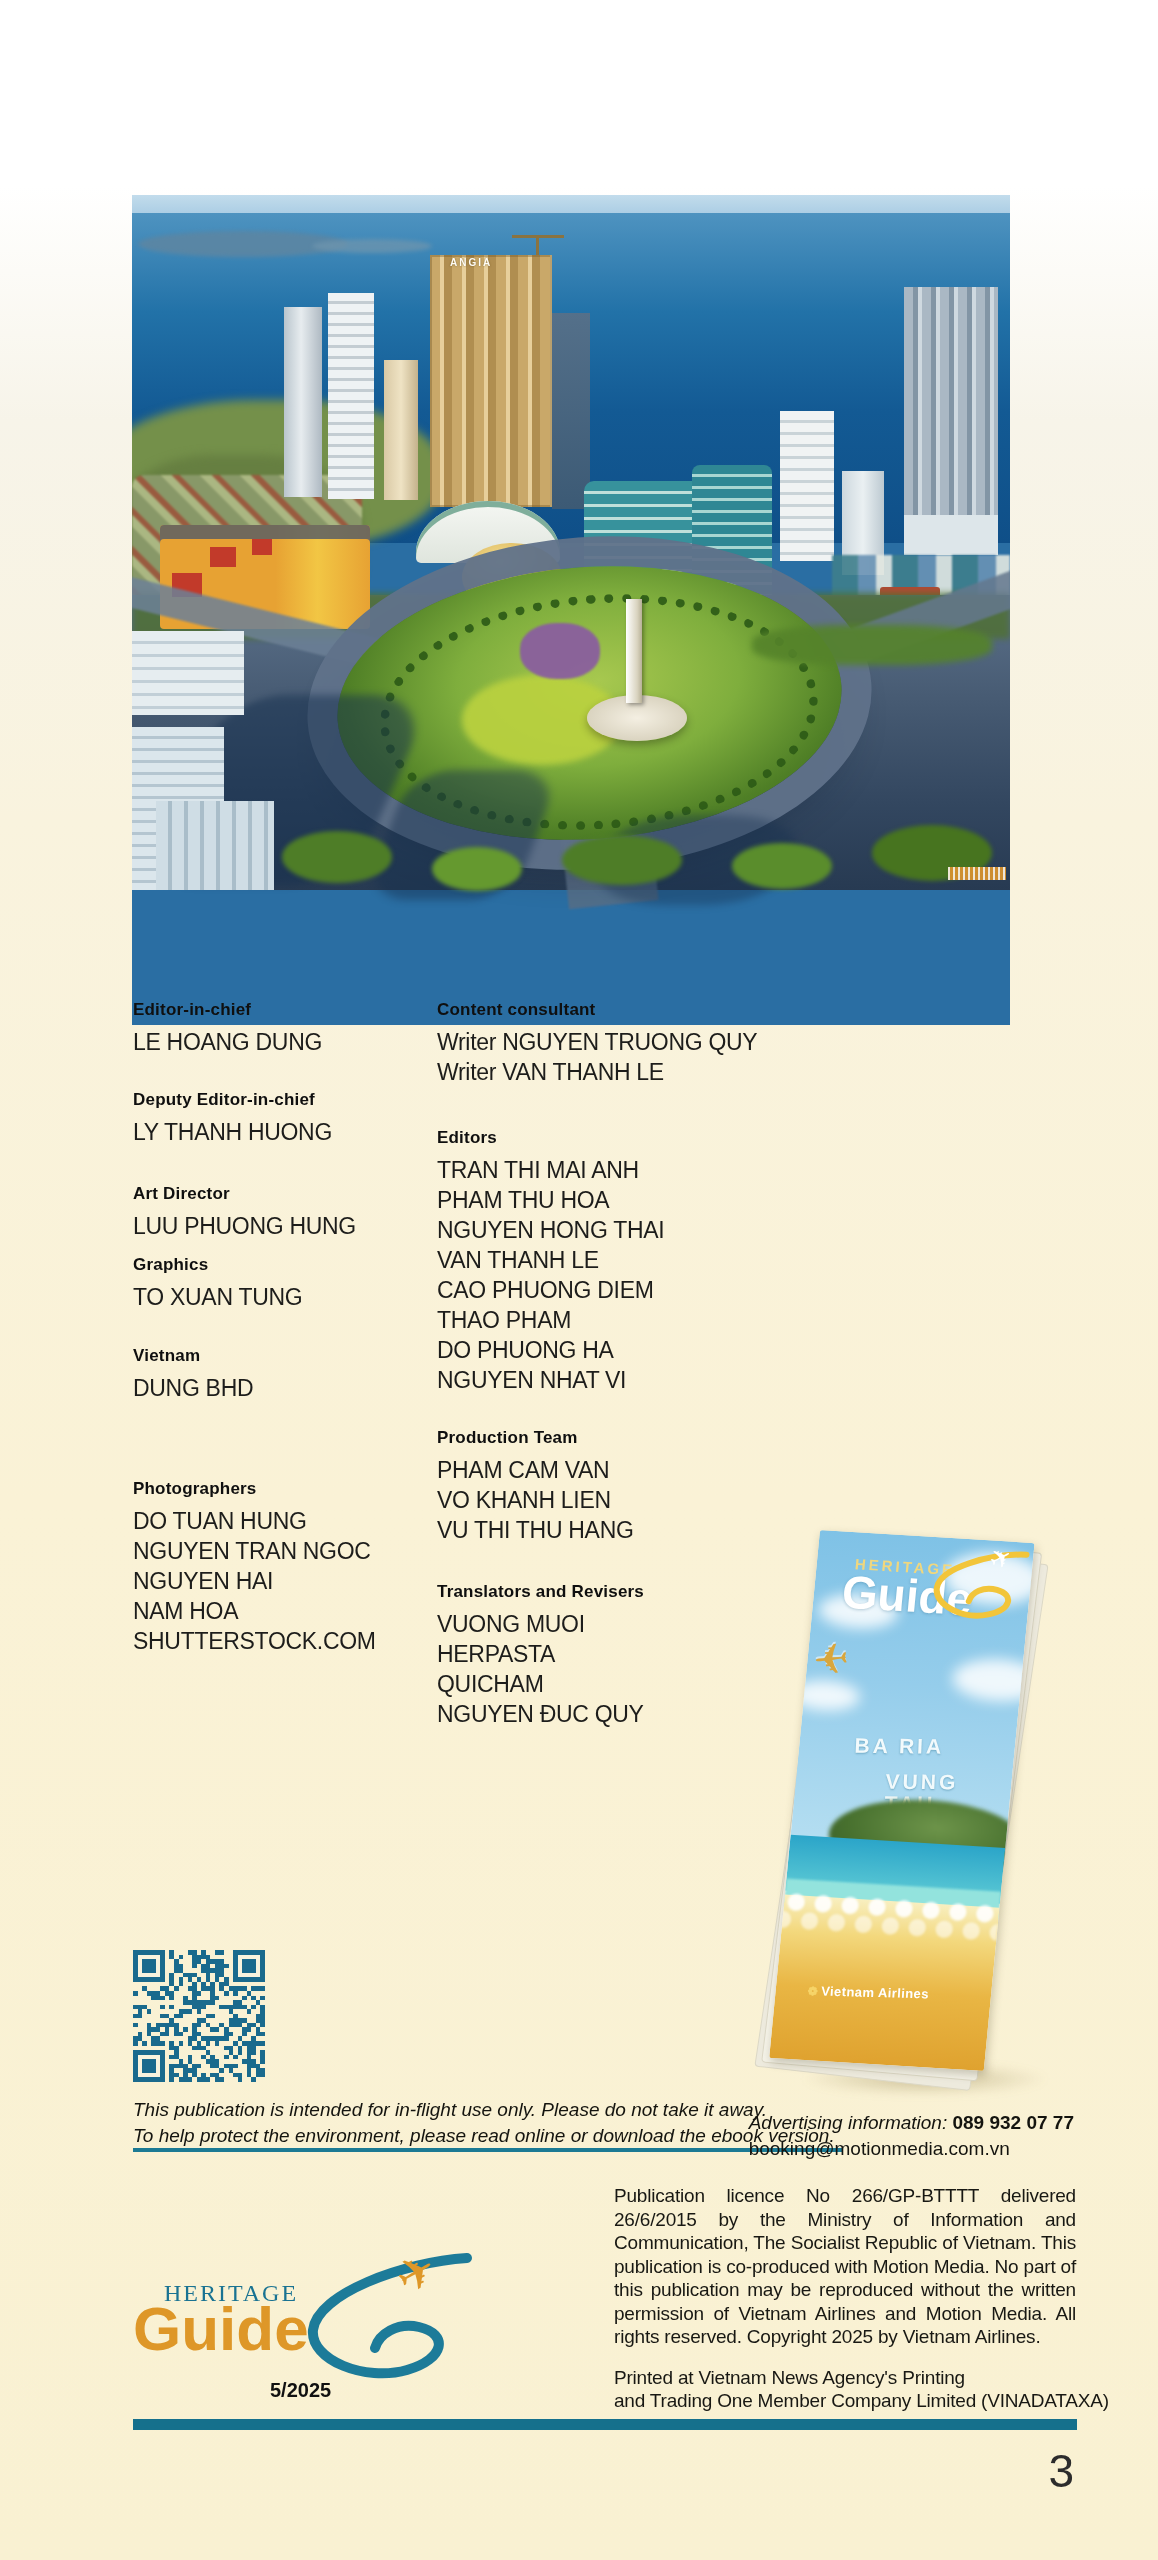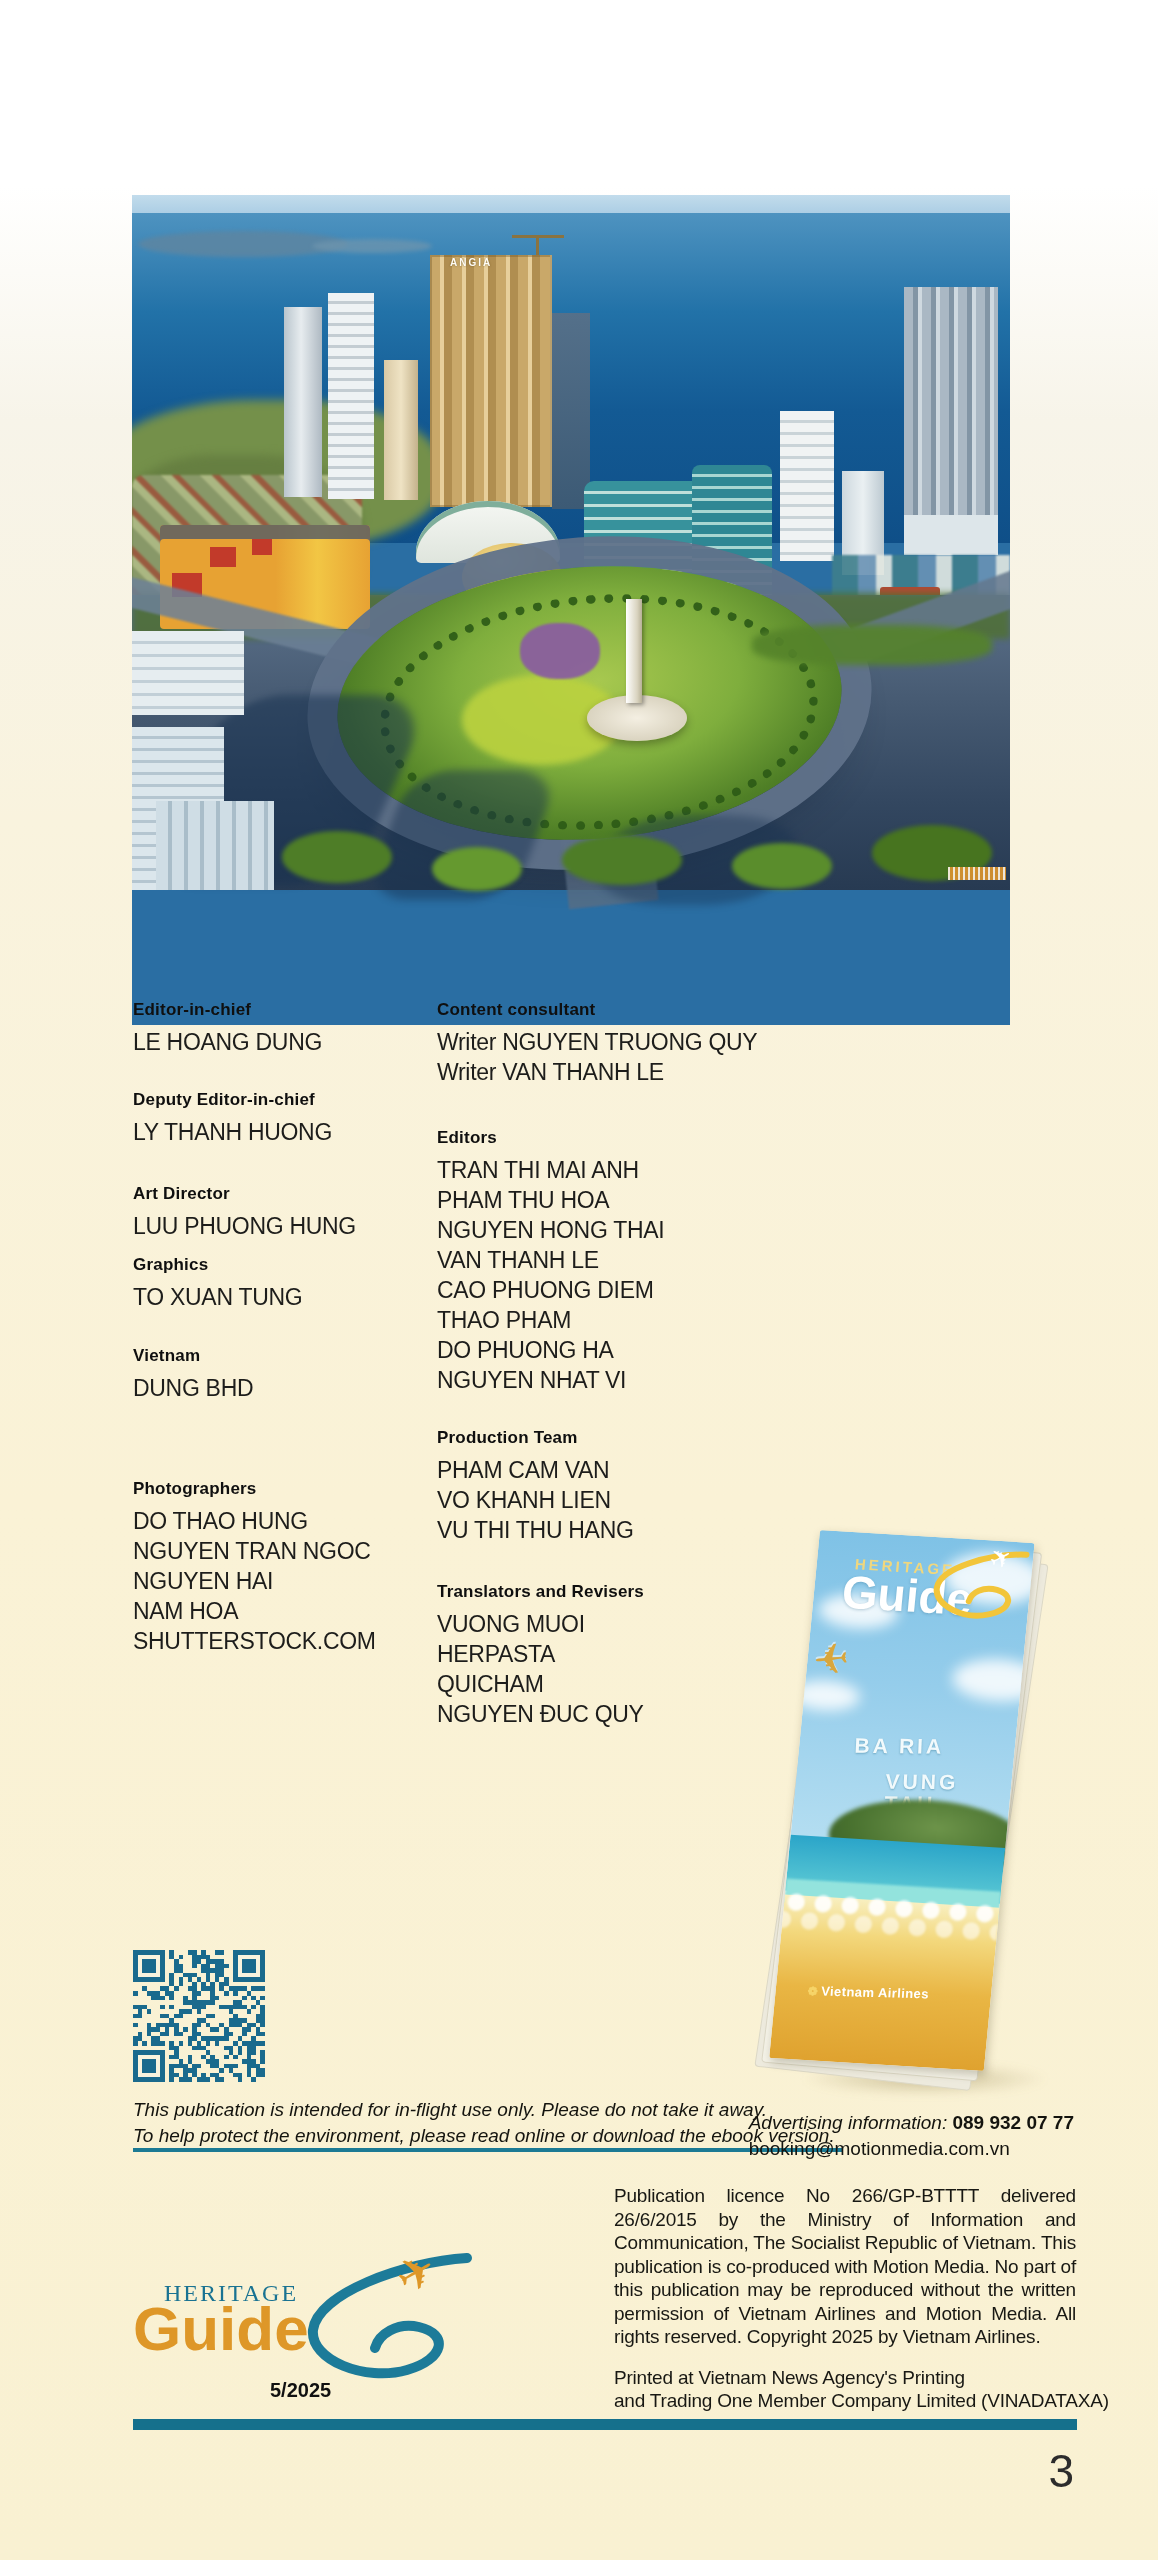--- a/index.html
+++ b/index.html
@@ -136,21 +136,21 @@
       <div class="credit-section" style="left: 133px; top: 1255px;">
         <div class="credit-label">Graphics</div>
         <div class="credit-name">TO XUAN TUNG</div>
       </div>
       <div class="credit-section" style="left: 133px; top: 1346px;">
         <div class="credit-label">Vietnam</div>
         <div class="credit-name">DUNG BHD</div>
       </div>
       <div class="credit-section" style="left: 133px; top: 1434px; margin-top: 45px;">
         <div class="credit-label">Photographers</div>
-        <div class="credit-name">DO THAO HUNG</div>
+        <div class="credit-name">DO TUAN HUNG</div>
         <div class="credit-name">NGUYEN TRAN NGOC</div>
         <div class="credit-name">NGUYEN HAI</div>
         <div class="credit-name">NAM HOA</div>
         <div class="credit-name">SHUTTERSTOCK.COM</div>
       </div>
       <div class="credit-section" style="left: 437px; top: 1000px;">
         <div class="credit-label">Content consultant</div>
         <div class="credit-name">Writer NGUYEN TRUONG QUY</div>
         <div class="credit-name">Writer VAN THANH LE</div>
       </div>

